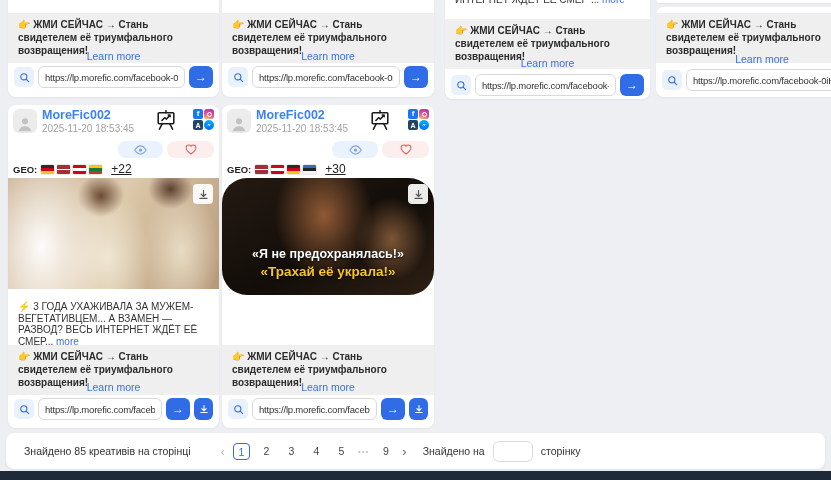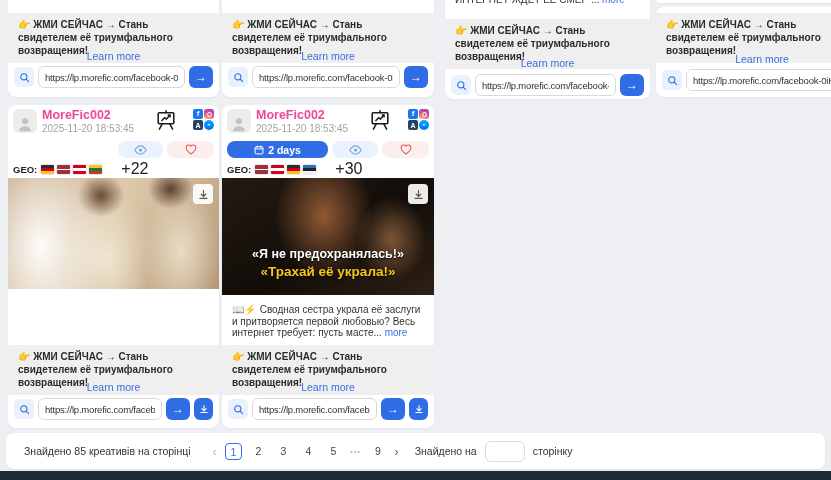--- a/index.html
+++ b/index.html
@@ -30,21 +30,21 @@
               padding:0 6px; font-size:9.5px; color:#333; font-family:"Liberation Sans",sans-serif;
               letter-spacing:-0.2px; background:#fff; }
   .bluebtn { height:22px; background:#2f6ce6; border:none; border-radius:6px; color:#fff;
              display:flex; align-items:center; justify-content:center; cursor:pointer; }
   .arrowbtn { flex:0 0 24px; width:24px; font-size:12px; }
   .dlbtn { flex:0 0 19px; width:19px; }
 
   
   .avatar { position:absolute; left:5px; top:4px; width:24px; height:24px; background:#ececec;
             border-radius:6px; display:flex; align-items:flex-end; justify-content:center; overflow:hidden; }
-  .adv-name { position:absolute; left:34px; top:3px; font-size:12.5px; font-weight:bold; color:#ec4899; }
+  .adv-name { position:absolute; left:34px; top:3px; font-size:12.5px; font-weight:bold; color:#3b82f6; }
   .adv-date { position:absolute; left:34px; top:18px; font-size:10px; color:#a3a3a3; }
   .easel { position:absolute; left:147px; top:4px; width:22px; height:22px; cursor:pointer; }
   .socials { position:absolute; left:185px; top:4px; display:grid; grid-template-columns:10px 10px; gap:1px; }
   .sic { width:10px; height:10px; display:flex; align-items:center; justify-content:center; }
   .fb { background:#1877f2; border-radius:2px; color:#fff; font-size:8px; font-weight:bold; line-height:10px; }
   .ig { border-radius:3px; background:radial-gradient(circle at 30% 110%, #fdc468, #df4996 60%, #8a3ab9); }
   .ig span { width:5px; height:5px; border:1px solid #fff; border-radius:50%; display:block; }
   .an { background:#27435f; border-radius:2px; color:#fff; font-size:7px; font-weight:bold; }
   .msg { border-radius:50%; background:linear-gradient(#00b2ff,#006aff); }
 
@@ -55,47 +55,47 @@
   .heartbtn{ background:#fdeeee; border-radius:8px; display:flex; align-items:center; justify-content:center; cursor:pointer; }
 
   .georow { position:absolute; left:5px; top:59px; height:10px; display:flex; align-items:center; gap:3px; }
   .geolabel { font-size:9.5px; font-weight:bold; color:#222; margin-right:1px; }
   .flag { width:13px; height:9px; display:inline-block; border-radius:1px; box-shadow:0 0 0 .5px rgba(0,0,0,.18); }
   .f-de { background:linear-gradient(180deg,#2b2b2b 33%,#d0021b 33%,#d0021b 66%,#f5c518 66%); }
   .f-lv { background:linear-gradient(180deg,#9e3039 40%,#fff 40%,#fff 60%,#9e3039 60%); }
   .f-at { background:linear-gradient(180deg,#d0021b 36%,#fff 36%,#fff 64%,#d0021b 64%); }
   .f-lt { background:linear-gradient(180deg,#f5c518 33%,#1a7a3c 33%,#1a7a3c 66%,#c0392b 66%); }
   .f-ee { background:linear-gradient(180deg,#2f6fb7 33%,#222 33%,#222 66%,#f2f2f2 66%); }
-  .geoextra { font-size:16px; color:#222; margin-left:16px; }
+  .geoextra { font-size:12px; color:#222; margin-left:6px;text-decoration:underline; }
 
   .adimage { position:absolute; left:0; right:0; top:73px; overflow:hidden; }
   .art1 { background:
       radial-gradient(90px 140px at 16% 62%, rgba(255,255,255,.95), rgba(255,255,255,0) 70%),
       radial-gradient(38px 34px at 44% 16%, #6b4a33, rgba(0,0,0,0) 62%),
       radial-gradient(62px 100px at 47% 72%, #efe6d2, rgba(0,0,0,0) 70%),
       radial-gradient(36px 32px at 77% 10%, #5d4030, rgba(0,0,0,0) 62%),
       radial-gradient(55px 95px at 82% 66%, #e8dcc4, rgba(0,0,0,0) 70%),
       linear-gradient(120deg, #cbb295, #ddc9ab 45%, #b59878 100%); }
   .art2 { background:
       radial-gradient(70px 90px at 48% 32%, rgba(165,102,60,.85), rgba(0,0,0,0) 70%),
       radial-gradient(50px 60px at 80% 52%, rgba(205,140,88,.55), rgba(0,0,0,0) 70%),
-      linear-gradient(150deg, #241a12, #120d09 55%, #2e2014); }
+      linear-gradient(150deg, #241a12, #120d09 55%, #2e2014); border-radius: 25px; }
   .imgdl { position:absolute; top:6px; right:6px; width:20px; height:20px; background:rgba(255,255,255,.92);
            border-radius:4px; display:flex; align-items:center; justify-content:center; cursor:pointer; }
   .overlay { position:absolute; left:0; right:0; text-align:center; font-weight:bold; }
   .ov1 { bottom:34px; color:#fff; font-size:12.5px; text-shadow:0 1px 2px #000; }
   .ov2 { bottom:16px; color:#f6c71d; font-size:13.5px; text-shadow:0 1px 2px #000; }
 
   .desc { position:absolute; left:10px; right:10px; font-size:10px; line-height:11.5px; color:#333; }
 
   
   #pagerbar { position:absolute; left:6px; top:433px; width:819px; height:36px; background:#fff;
               border-radius:8px; box-shadow:0 1px 3px rgba(30,40,60,.08);
               display:flex; align-items:center; padding:0 18px; font-size:10.5px; color:#333; }
-  .pg-summary { margin-right:18px; }
+  .pg-summary { margin-right:26px; }
   .pg-nav { color:#b9b9b9; font-size:13px; padding:0 4px; cursor:pointer; line-height:17px; }
   .pg-next { color:#666; }
   .pg-item { min-width:17px; height:17px; line-height:16px; text-align:center; font-size:10.5px;
              margin:0 4px; color:#444; border-radius:4px; cursor:pointer; }
   .pg-current { border:1px solid #2f6ce6; color:#2f6ce6; background:#fff; }
   .pg-ell { color:#c2c2c2; letter-spacing:1px; font-size:8px; margin:0 4px; cursor:pointer; }
   .pg-size { margin-left:14px; height:21px; border:1px solid #dcdcdc; border-radius:6px; background:#fafafa;
              display:flex; align-items:center; gap:5px; padding:0 7px; color:#555; cursor:pointer; }
   .pg-size .chev { color:#b5b5b5; font-size:9px; line-height:9px; }
   .pg-goto-label { margin-left:12px; }
@@ -232,20 +232,24 @@
         </span>
       <span class="geoextra">+22</span>
     </div>
     <div class="adimage art1" style="height:111px;">
       <div class="imgdl">
         <svg viewBox="0 0 14 14" width="11" height="11" fill="none" stroke="#555" stroke-width="1.5" stroke-linecap="round" stroke-linejoin="round">
             <path d="M7 2v7M4 6.5L7 9.5 10 6.5M2.5 12h9"></path>
           </svg>
       </div>
     </div>
+    <div class="desc" style="top:196px;">
+      <span>⚡ 3 ГОДА УХАЖИВАЛА ЗА МУЖЕМ-ВЕГЕТАТИВЦЕМ... А ВЗАМЕН — РАЗВОД? ВЕСЬ ИНТЕРНЕТ ЖДЁТ ЕЁ СМЕР...</span>
+      <a class="more-link">more</a>
+    </div>
     <div class="headline" style="top:240px;">👉 ЖМИ СЕЙЧАС → Стань свидетелем её триумфального возвращения!</div>
     <div class="learnmore" style="top:276px;"><a>Learn more</a></div>
     <div class="urlrow" style="top:293px;">
       <div class="searchbtn">
         <svg viewBox="0 0 16 16" width="11" height="11">
             <circle cx="7" cy="7" r="4.5" fill="none" stroke="#2f6ce6" stroke-width="1.6"></circle>
             <line x1="10.5" y1="10.5" x2="14" y2="14" stroke="#2f6ce6" stroke-width="1.6" stroke-linecap="round"></line>
           </svg>
       </div>
       <input class="urlinput" value="https://lp.morefic.com/facebook-0iHH" style="">
@@ -279,27 +283,20 @@
       <span class="sic fb">f</span>
       <span class="sic ig">
           <span></span>
         </span>
       <span class="sic an">A</span>
       <span class="sic msg">
           <svg viewBox="0 0 10 10" width="6" height="6">
             <path d="M1.5 6.5L4.5 3l1.6 1.6L8.5 3 5.5 6.8 3.9 5.2z" fill="#fff"></path>
           </svg>
         </span>
-    </div>
-    <div class="btnrow daysbtn">
-      <svg viewBox="0 0 14 14" width="10" height="10" fill="none" stroke="#fff" stroke-width="1.4">
-          <rect x="1.5" y="2.5" width="11" height="10" rx="1.5"></rect>
-          <path d="M1.5 5.5h11M4.5 1v3M9.5 1v3"></path>
-        </svg>
-      <span>2 days</span>
     </div>
     <div class="btnrow eyebtn" style="left:110px; width:46px;">
       <svg viewBox="0 0 16 12" width="13" height="10">
           <path d="M1 6c2.2-3.3 4.5-5 7-5s4.8 1.7 7 5c-2.2 3.3-4.5 5-7 5S3.2 9.3 1 6z" fill="none" stroke="#7fa6e0" stroke-width="1.4"></path>
           <circle cx="8" cy="6" r="2" fill="#7fa6e0"></circle>
         </svg>
     </div>
     <div class="btnrow heartbtn" style="left:160px; width:47px;">
       <svg viewBox="0 0 16 14" width="12" height="11">
           <path d="M8 13S1.5 9 1.5 4.8C1.5 2.6 3.2 1 5.2 1 6.4 1 7.5 1.6 8 2.6 8.5 1.6 9.6 1 10.8 1c2 0 3.7 1.6 3.7 3.8C14.5 9 8 13 8 13z" fill="none" stroke="#e25d5d" stroke-width="1.4"></path>
@@ -316,24 +313,20 @@
       <span class="geoextra">+30</span>
     </div>
     <div class="adimage art2" style="height:117px;">
       <div class="imgdl">
         <svg viewBox="0 0 14 14" width="11" height="11" fill="none" stroke="#555" stroke-width="1.5" stroke-linecap="round" stroke-linejoin="round">
             <path d="M7 2v7M4 6.5L7 9.5 10 6.5M2.5 12h9"></path>
           </svg>
       </div>
       <div class="overlay ov1">«Я не предохранялась!»</div>
       <div class="overlay ov2">«Трахай её украла!»</div>
-    </div>
-    <div class="desc" style="top:199px;">
-      <span>📖⚡ Сводная сестра украла её заслуги и притворяется первой любовью? Весь интернет требует: пусть масте...</span>
-      <a class="more-link">more</a>
     </div>
     <div class="headline" style="top:240px;">👉 ЖМИ СЕЙЧАС → Стань свидетелем её триумфального возвращения!</div>
     <div class="learnmore" style="top:276px;"><a>Learn more</a></div>
     <div class="urlrow" style="top:293px;">
       <div class="searchbtn">
         <svg viewBox="0 0 16 16" width="11" height="11">
             <circle cx="7" cy="7" r="4.5" fill="none" stroke="#2f6ce6" stroke-width="1.6"></circle>
             <line x1="10.5" y1="10.5" x2="14" y2="14" stroke="#2f6ce6" stroke-width="1.6" stroke-linecap="round"></line>
           </svg>
       </div>

